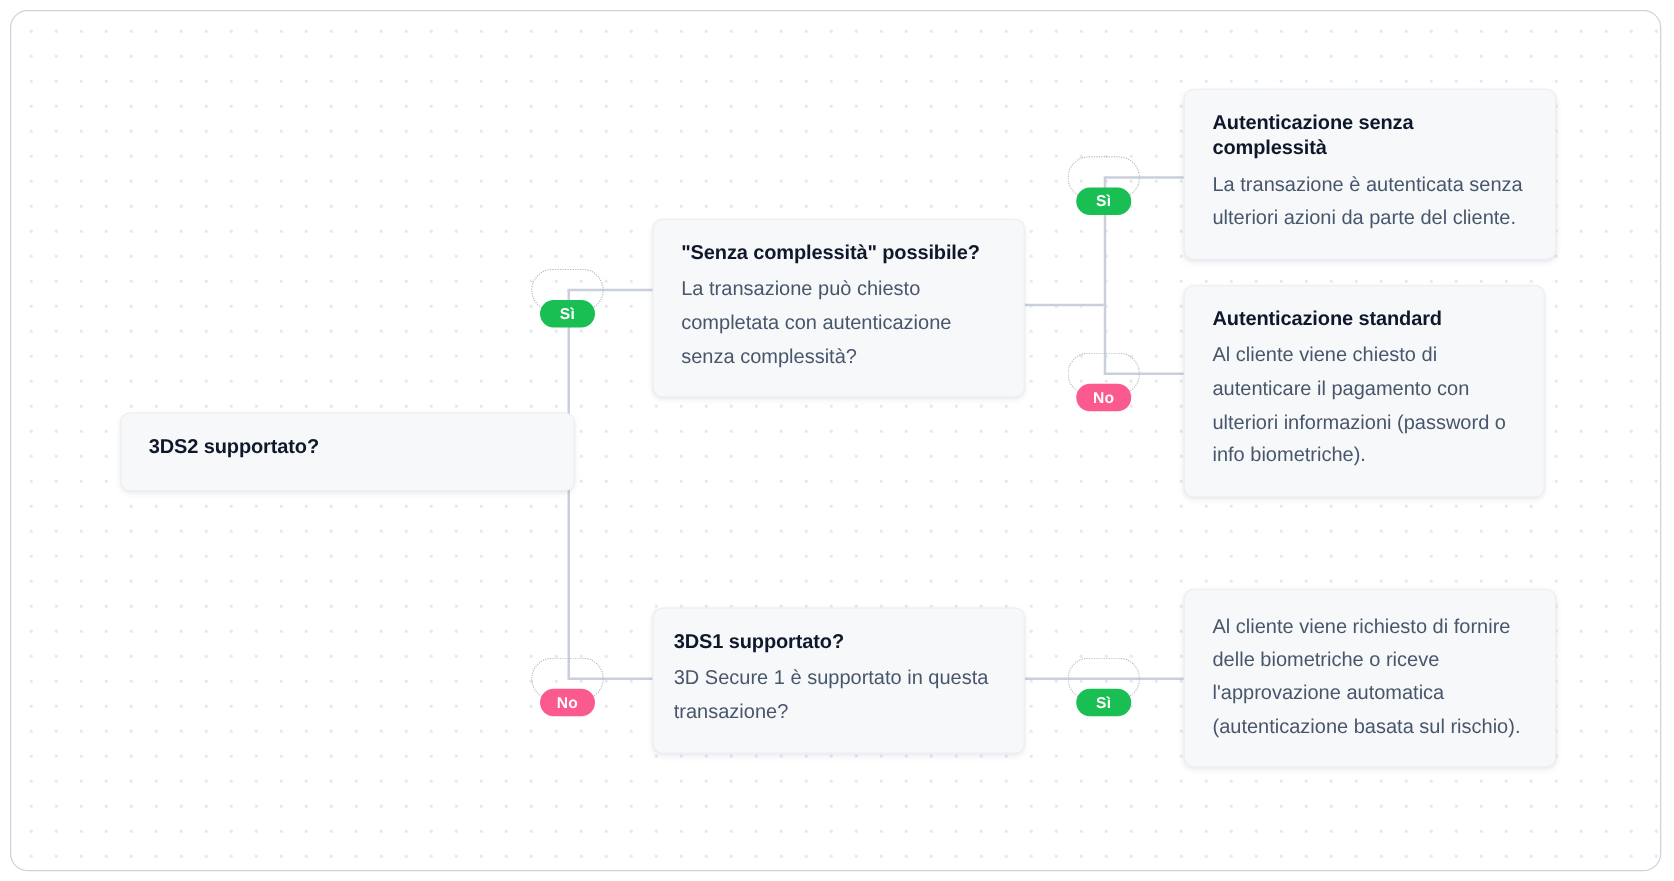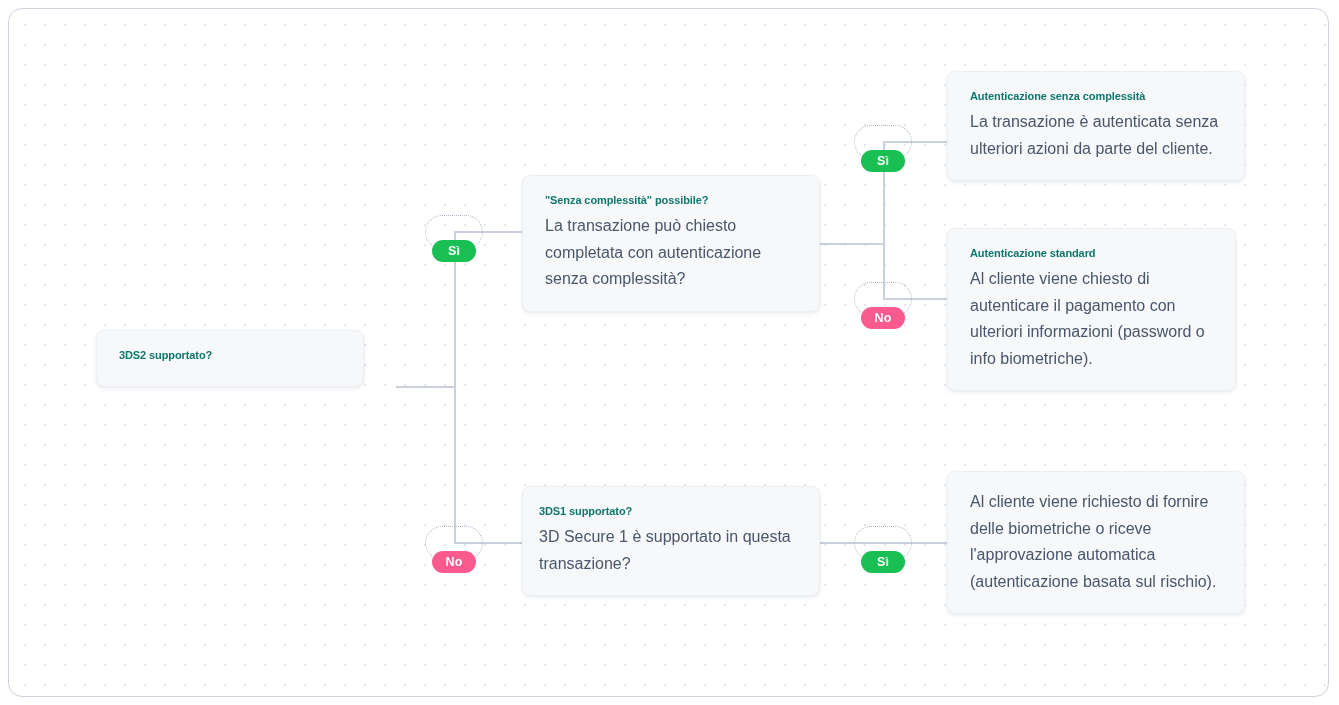--- a/index.html
+++ b/index.html
@@ -48,24 +48,24 @@
     box-sizing: border-box;
     background: #f6f8fa;
     border: 1px solid #eceff3;
     border-radius: 8px;
     padding: 17px 22px 18px 22px;
     box-shadow: 0 2px 5px rgba(16, 32, 63, 0.06),
                 0 1px 2px rgba(16, 32, 63, 0.04);
   }
   .card-title {
     margin: 0 0 6px 0;
-    font-size: 11px;
+    font-size: 16px;
     font-weight: bold;
     line-height: 1.28;
-    color: #0f766e;
+    color: #0f172a;
     letter-spacing: -0.1px;
   }
   .card-desc {
     margin: 0;
     font-size: 16px;
     line-height: 1.66;
     color: #48566b;
   }
 
   
@@ -122,21 +122,21 @@
     <div class="conn h" style="left:811px; top:234px; width:63px;"></div>
 
     <div class="conn v" style="left:874px; top:133px; height:157px;"></div>
 
     <div class="conn h" style="left:874px; top:132px; width:64px;"></div>
 
     <div class="conn h" style="left:874px; top:289px; width:64px;"></div>
 
     <div class="conn h" style="left:811px; top:533px; width:127px;"></div>
 
-    <div class="card" style="left:87px; top:321px; width:268px;">
+    <div class="card" style="left:87px; top:321px; width:364px;">
       <div class="card-title">3DS2 supportato?</div>
     </div>
 
     <div class="card" style="left:513px; top:166px; width:298px;">
       <div class="card-title">"Senza complessità" possibile?</div>
       <div class="card-desc">La transazione può chiesto completata con autenticazione senza complessità?</div>
     </div>
 
     <div class="card" style="left:938px; top:62px; width:298px;">
       <div class="card-title">Autenticazione senza complessità</div>

